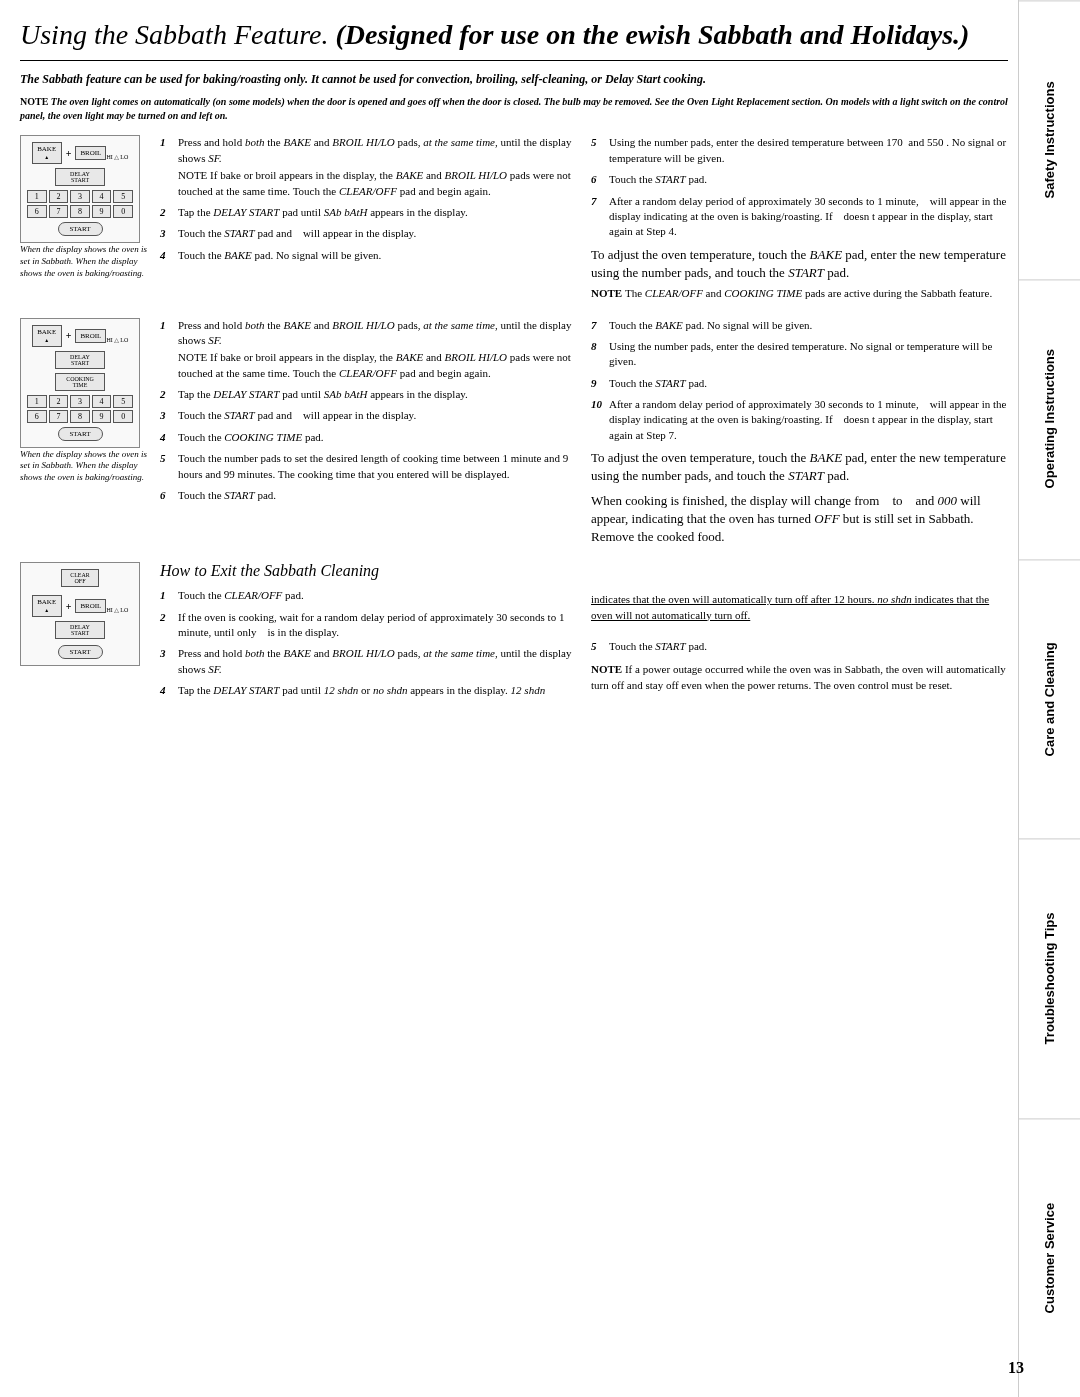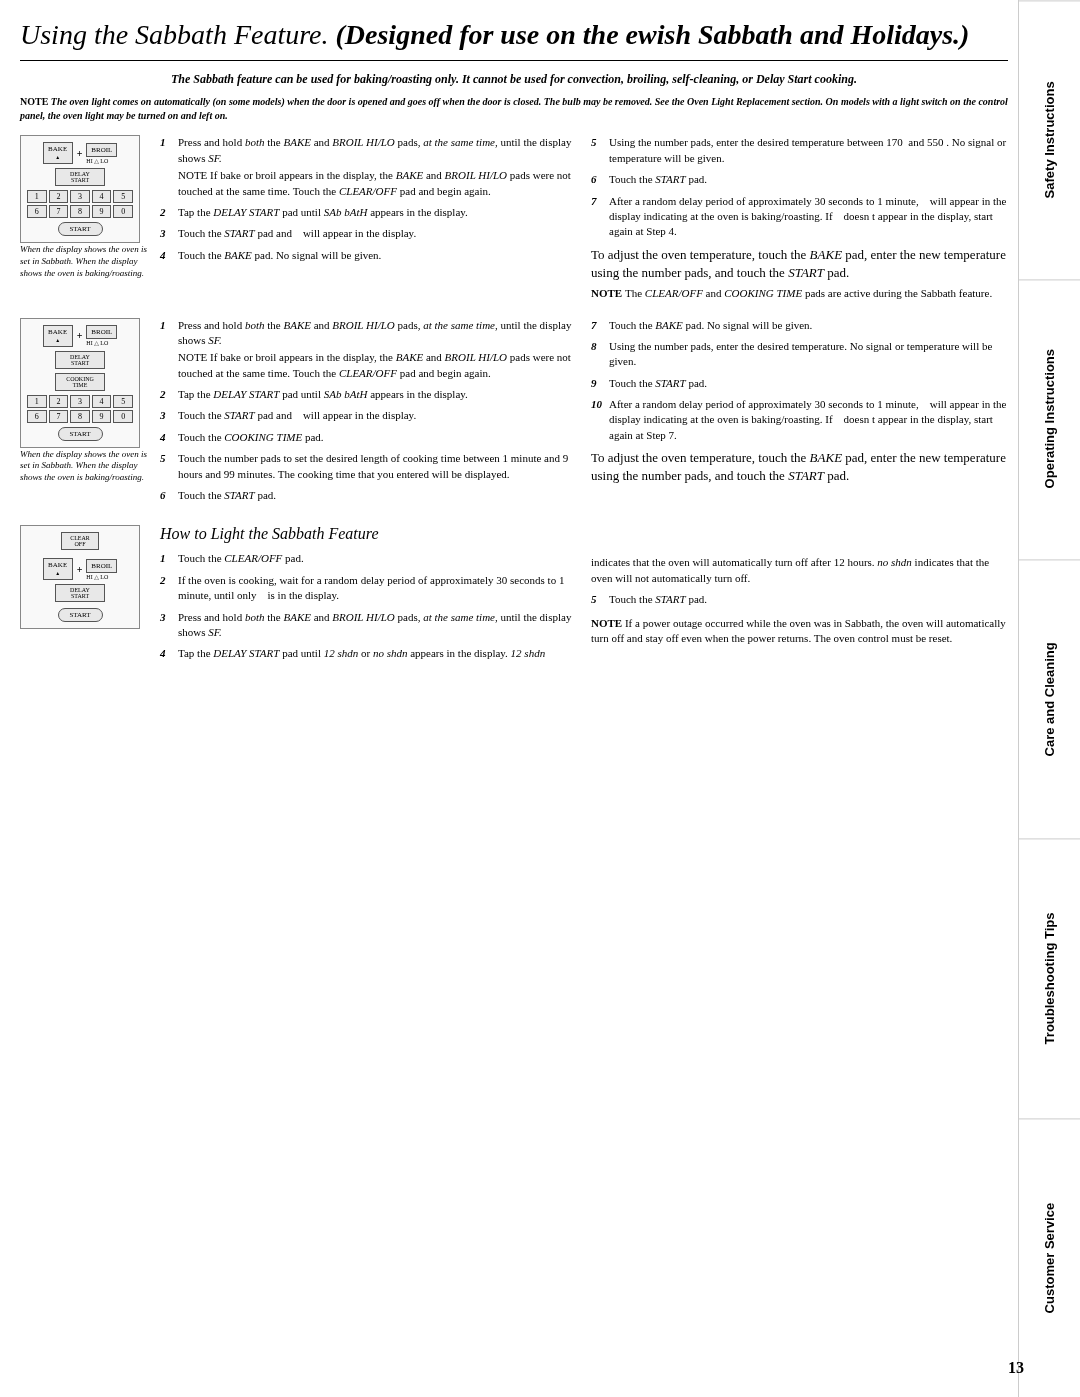--- a/index.html
+++ b/index.html
@@ -55,21 +55,20 @@
     }
     .page-title strong {
       font-style: italic;
     }
     .intro-bold {
       font-weight: bold;
       font-style: italic;
       font-size: 12px;
       margin-bottom: 8px;
       line-height: 1.4;
-      text-align: center;
     }
     .intro-note {
       font-weight: bold;
       font-style: italic;
       font-size: 10px;
       margin-bottom: 12px;
       line-height: 1.4;
     }
     .intro-note .note-label {
       font-style: normal;
@@ -112,22 +111,22 @@
     }
     .oven-btn.wide {
       min-width: 30px;
     }
     .plus-sign {
       font-size: 10px;
       font-weight: bold;
     }
     .broil-group {
       display: flex;
-      flex-direction: column;
-      align-items: flex-start;
+      flex-direction: row;
+      align-items: flex-end;
     }
     .hi-lo {
       font-size: 6px;
     }
     .oven-delay-start {
       border: 1px solid #555;
       background: #e8e8e8;
       font-size: 6px;
       padding: 2px 5px;
       text-align: center;
@@ -422,20 +421,21 @@
             </div>
             <div class="step">
               <span class="step-num"><em>9</em></span>
               <span class="step-text">Touch the <em>START</em> pad.</span>
             </div>
             <div class="step">
               <span class="step-num"><em>10</em></span>
               <span class="step-text">After a random delay period of approximately 30 seconds to 1 minute, &nbsp;&nbsp; will appear in the display indicating at the oven is baking/roasting. If &nbsp;&nbsp; doesn t appear in the display, start again at Step 7.</span>
             </div>
             <p class="adjust-text">To adjust the oven temperature, touch the <em>BAKE</em> pad, enter the new temperature using the number pads, and touch the <em>START</em> pad.</p>
+            <p class="adjust-text">When cooking is finished, the display will change from &nbsp;&nbsp; to &nbsp;&nbsp; and <em>000</em> will appear, indicating that the oven has turned <em>OFF</em> but is still set in Sabbath. Remove the cooked food.</p>
           </div>
         </div>
       </div>
     </div>
 
     <div class="section-block">
       <div class="oven-col">
         <div class="oven-diagram">
           <div style="display:flex; justify-content:center; margin-bottom:4px;">
             <div class="oven-clear-off">CLEAR<br>OFF</div>
@@ -446,42 +446,42 @@
             <div class="broil-group">
               <div class="oven-btn wide">BROIL</div>
               <span class="hi-lo">HI △ LO</span>
             </div>
           </div>
           <div class="oven-delay-start">DELAY<br>START</div>
           <div class="oven-start" style="margin-top:6px;">START</div>
         </div>
       </div>
       <div class="instructions-col">
-        <div class="section-heading">How to Light the Sabbath Feature</div>
+        <div class="section-heading">How to Exit the Sabbath Cleaning</div>
         <div class="two-col">
           <div class="col-left">
             <div class="step">
               <span class="step-num"><em>1</em></span>
               <span class="step-text">Touch the <em>CLEAR/OFF</em> pad.</span>
             </div>
             <div class="step">
               <span class="step-num"><em>2</em></span>
               <span class="step-text">If the oven is cooking, wait for a random delay period of approximately 30 seconds to 1 minute, until only &nbsp;&nbsp; is in the display.</span>
             </div>
             <div class="step">
               <span class="step-num"><em>3</em></span>
               <span class="step-text">Press and hold <em>both</em> the <em>BAKE</em> and <em>BROIL HI/LO</em> pads, <em>at the same time</em>, until the display shows <em>SF.</em></span>
             </div>
             <div class="step">
               <span class="step-num"><em>4</em></span>
               <span class="step-text">Tap the <em>DELAY START</em> pad until <em>12 shdn</em> or <em>no shdn</em> appears in the display. <em>12 shdn</em></span>
             </div>
           </div>
           <div class="col-right">
-            <p class="note-text" style="margin-bottom:6px;">indicates that the oven will automatically turn off after 12 hours. <em>no shdn</em> indicates that the oven will not automatically turn off.</p>
+            <p class="note-text" style="margin-bottom:16px;text-decoration:underline;">indicates that the oven will automatically turn off after 12 hours. <em>no shdn</em> indicates that the oven will not automatically turn off.</p>
             <div class="step">
               <span class="step-num"><em>5</em></span>
               <span class="step-text">Touch the <em>START</em> pad.</span>
             </div>
             <p class="note-text" style="margin-top:8px;"><span class="note-label-inline">NOTE</span>  If a power outage occurred while the oven was in Sabbath, the oven will automatically turn off and stay off even when the power returns. The oven control must be reset.</p>
           </div>
         </div>
       </div>
     </div>
 

